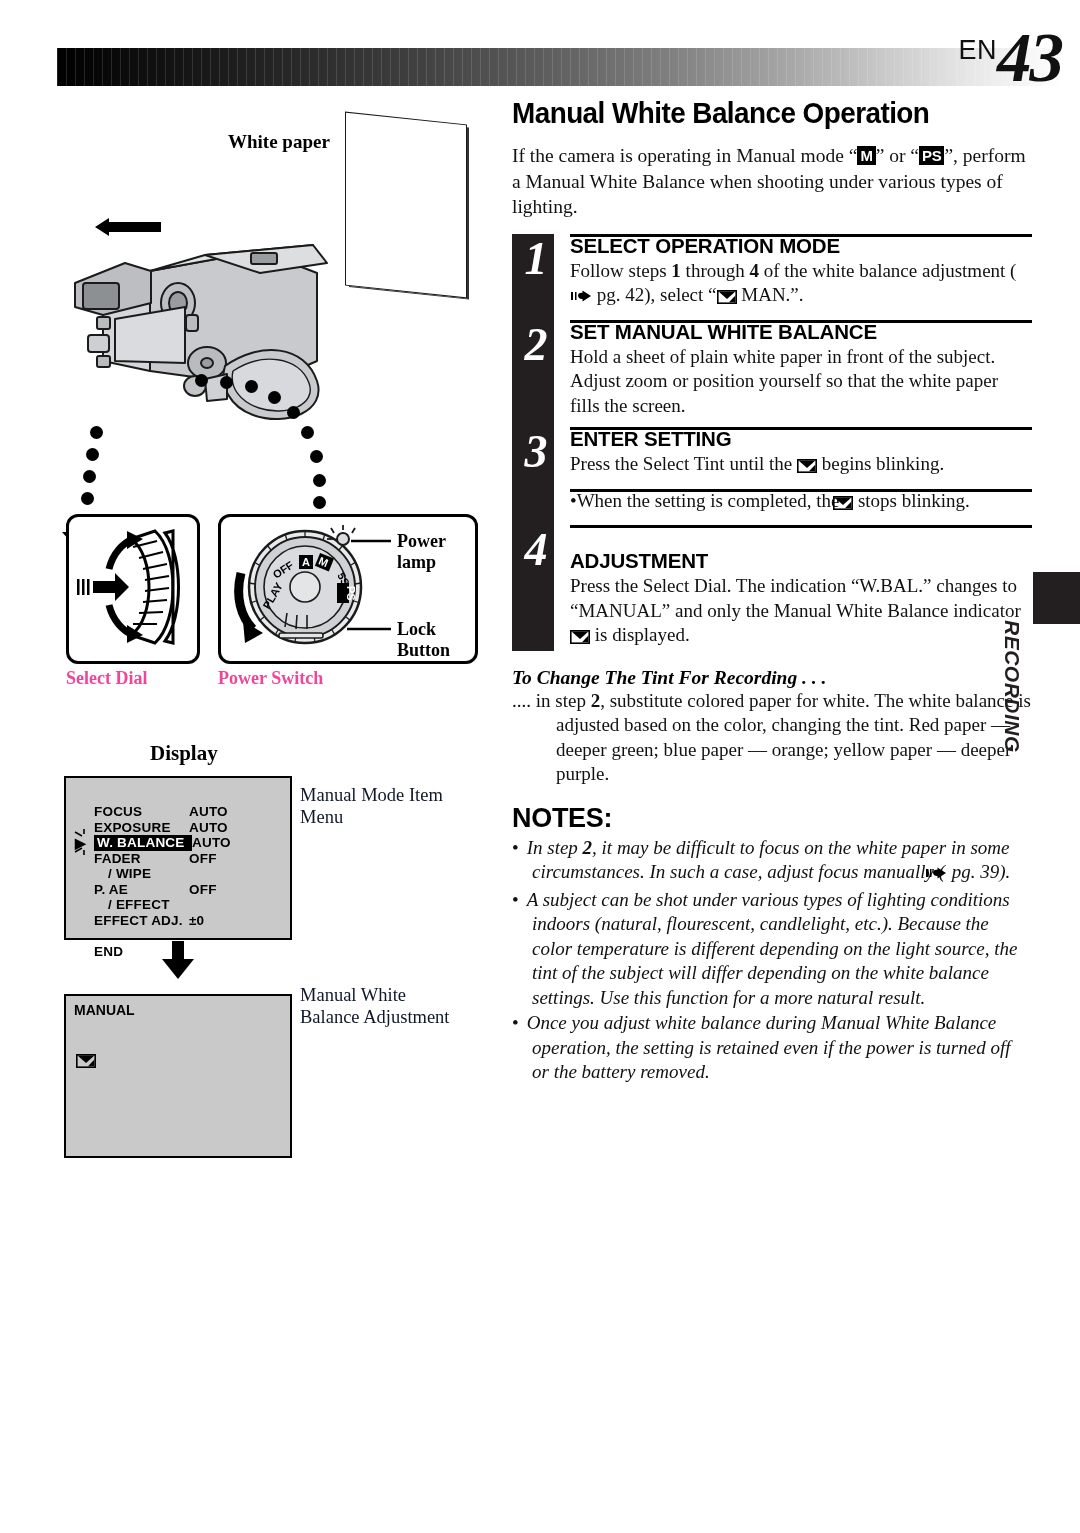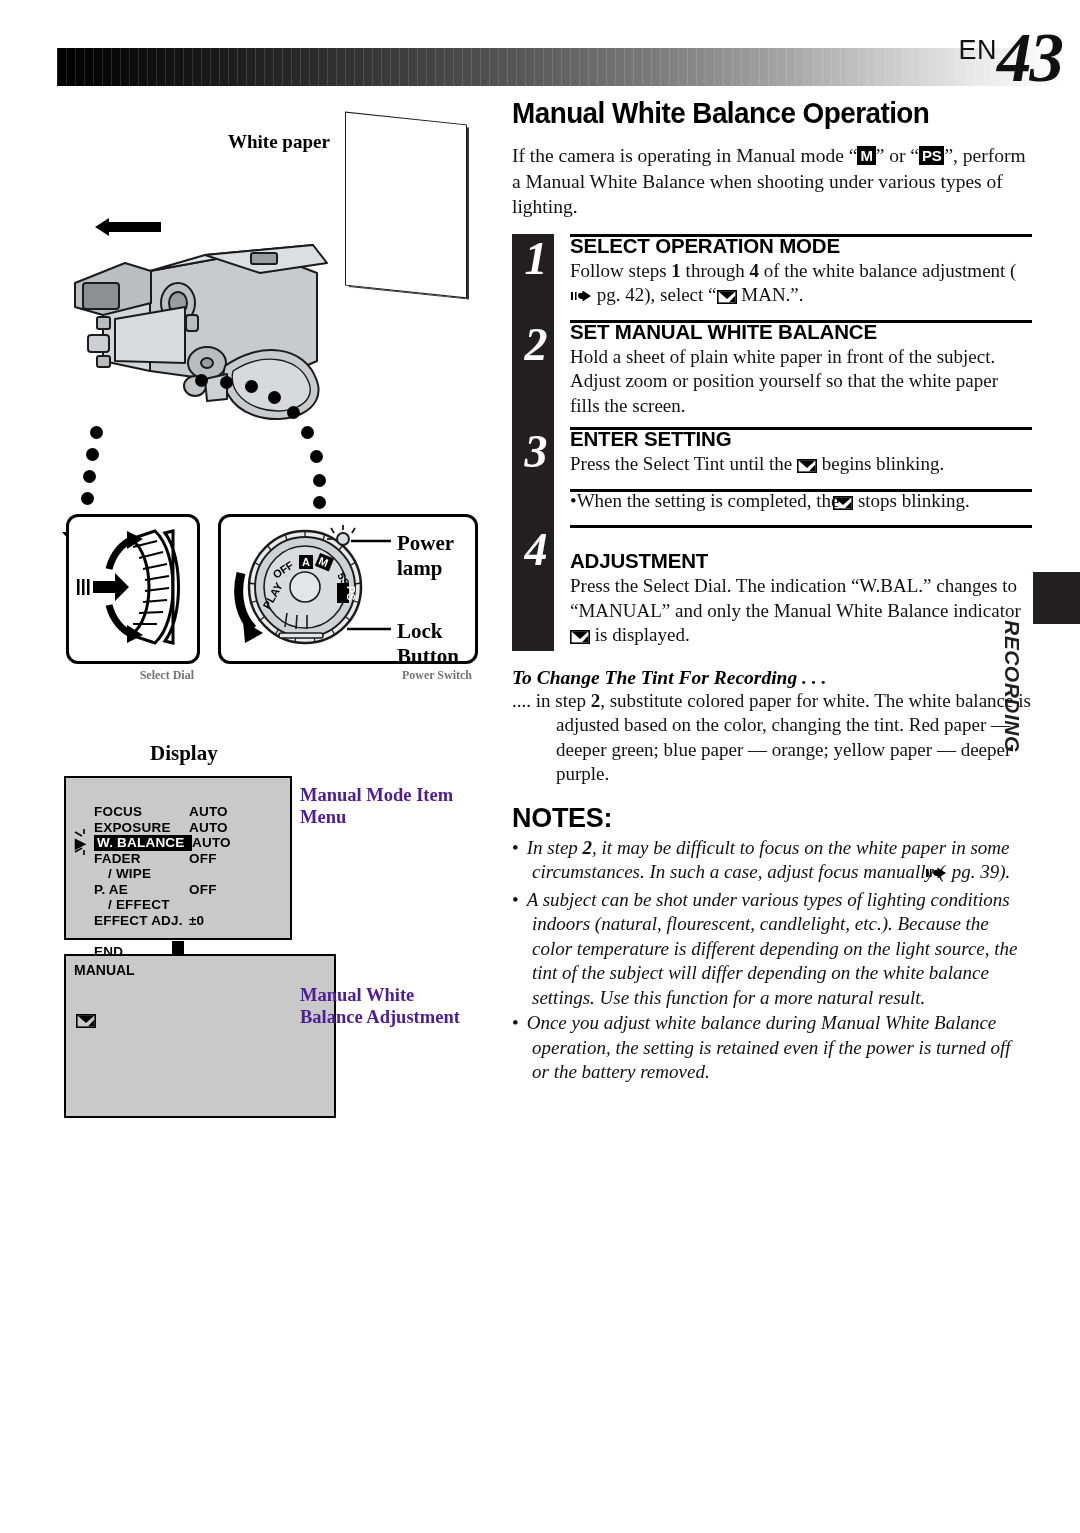--- a/index.html
+++ b/index.html
@@ -49,24 +49,24 @@
   .zoomarrow{position:absolute;left:95px;top:122px;width:72px;height:22px;}
 
   .dots{position:absolute;}
   .dots .d{position:absolute;width:13px;height:13px;border-radius:50%;background:#000;}
   .tri{position:absolute;width:0;height:0;border-left:23px solid transparent;border-right:23px solid transparent;border-top:26px solid #000;}
 
   .panel{
     position:absolute;border:3px solid #000;border-radius:12px;background:#fff;
   }
   .panel-caption{
-    position:absolute;text-align:right;
-    font-family:"Liberation Serif",serif;font-weight:700;font-size:12px;color:#737373;
-  }
-  .dial-cb{position:absolute;font-family:"Liberation Serif",serif;font-weight:700;font-size:21px;color:#000;}
+    position:absolute;text-align:left;
+    font-family:"Liberation Serif",serif;font-weight:700;font-size:18px;color:#ec4899;
+  }
+  .dial-cb{position:absolute;font-family:"Liberation Serif",serif;font-weight:700;font-size:18px;color:#000;}
 
   
   .disp-label{
     position:absolute;left:150px;top:645px;
     font-family:"Liberation Serif",serif;font-weight:700;font-size:21px;
   }
   .screen{
     position:absolute;background:#c9c9c9;border:2px solid #000;
   }
   .menu{
@@ -86,21 +86,21 @@
   .blink{position:absolute;left:-22px;top:25px;width:24px;height:26px;}
 
   .screen2-text{
     position:absolute;left:8px;top:6px;
     font-family:"Liberation Sans",sans-serif;font-size:14px;font-weight:700;color:#000;
   }
   .screen2-icon{position:absolute;left:10px;top:58px;}
 
   .side-caption{
     position:absolute;
-    font-family:"Liberation Serif",serif;font-weight:700;font-size:18.5px;color:#4c1d95;line-height:22px;
+    font-family:"Liberation Serif",serif;font-weight:400;font-size:18.5px;color:#0f172a;line-height:22px;
   }
 
   .downarrow{position:absolute;left:160px;top:845px;}
 
   
   .right{position:absolute;left:512px;top:96px;width:520px;}
   h1.title{
     margin:0;font-family:"Liberation Sans",sans-serif;font-weight:700;
     font-size:30px;letter-spacing:-.6px;color:#000;
     transform:scaleX(.93);transform-origin:left center;
@@ -412,21 +412,21 @@
     </div>
     <div class="side-caption" style="left:300px;top:688px;width:180px;">
       <div>Manual Mode Item</div>
       <div>Menu</div>
     </div>
 
     <svg class="downarrow" width="36" height="40" viewBox="0 0 36 40">
       <path d="M12,0 L24,0 L24,18 L34,18 L18,38 L2,18 L12,18 Z" fill="#000"></path>
     </svg>
 
-    <div class="screen" style="left:64px;top:858px;width:224px;height:160px;padding-left:44px;">
+    <div class="screen" style="left:64px;top:898px;width:224px;height:160px;">
       <div class="screen2-text">MANUAL</div>
       <div class="screen2-icon">
         <svg width="20" height="14" viewBox="0 0 20 14">
           <rect x="0.8" y="0.8" width="18.4" height="12.4" fill="none" stroke="#000" stroke-width="1.6"></rect>
           <path d="M1.6,1.6 L18.4,1.6 L10,9 Z" fill="#000"></path>
           <path d="M12,12.2 L18.4,5.6 L18.4,12.2 Z" fill="#000"></path>
         </svg>
       </div>
     </div>
     <div class="side-caption" style="left:300px;top:888px;width:200px;">

